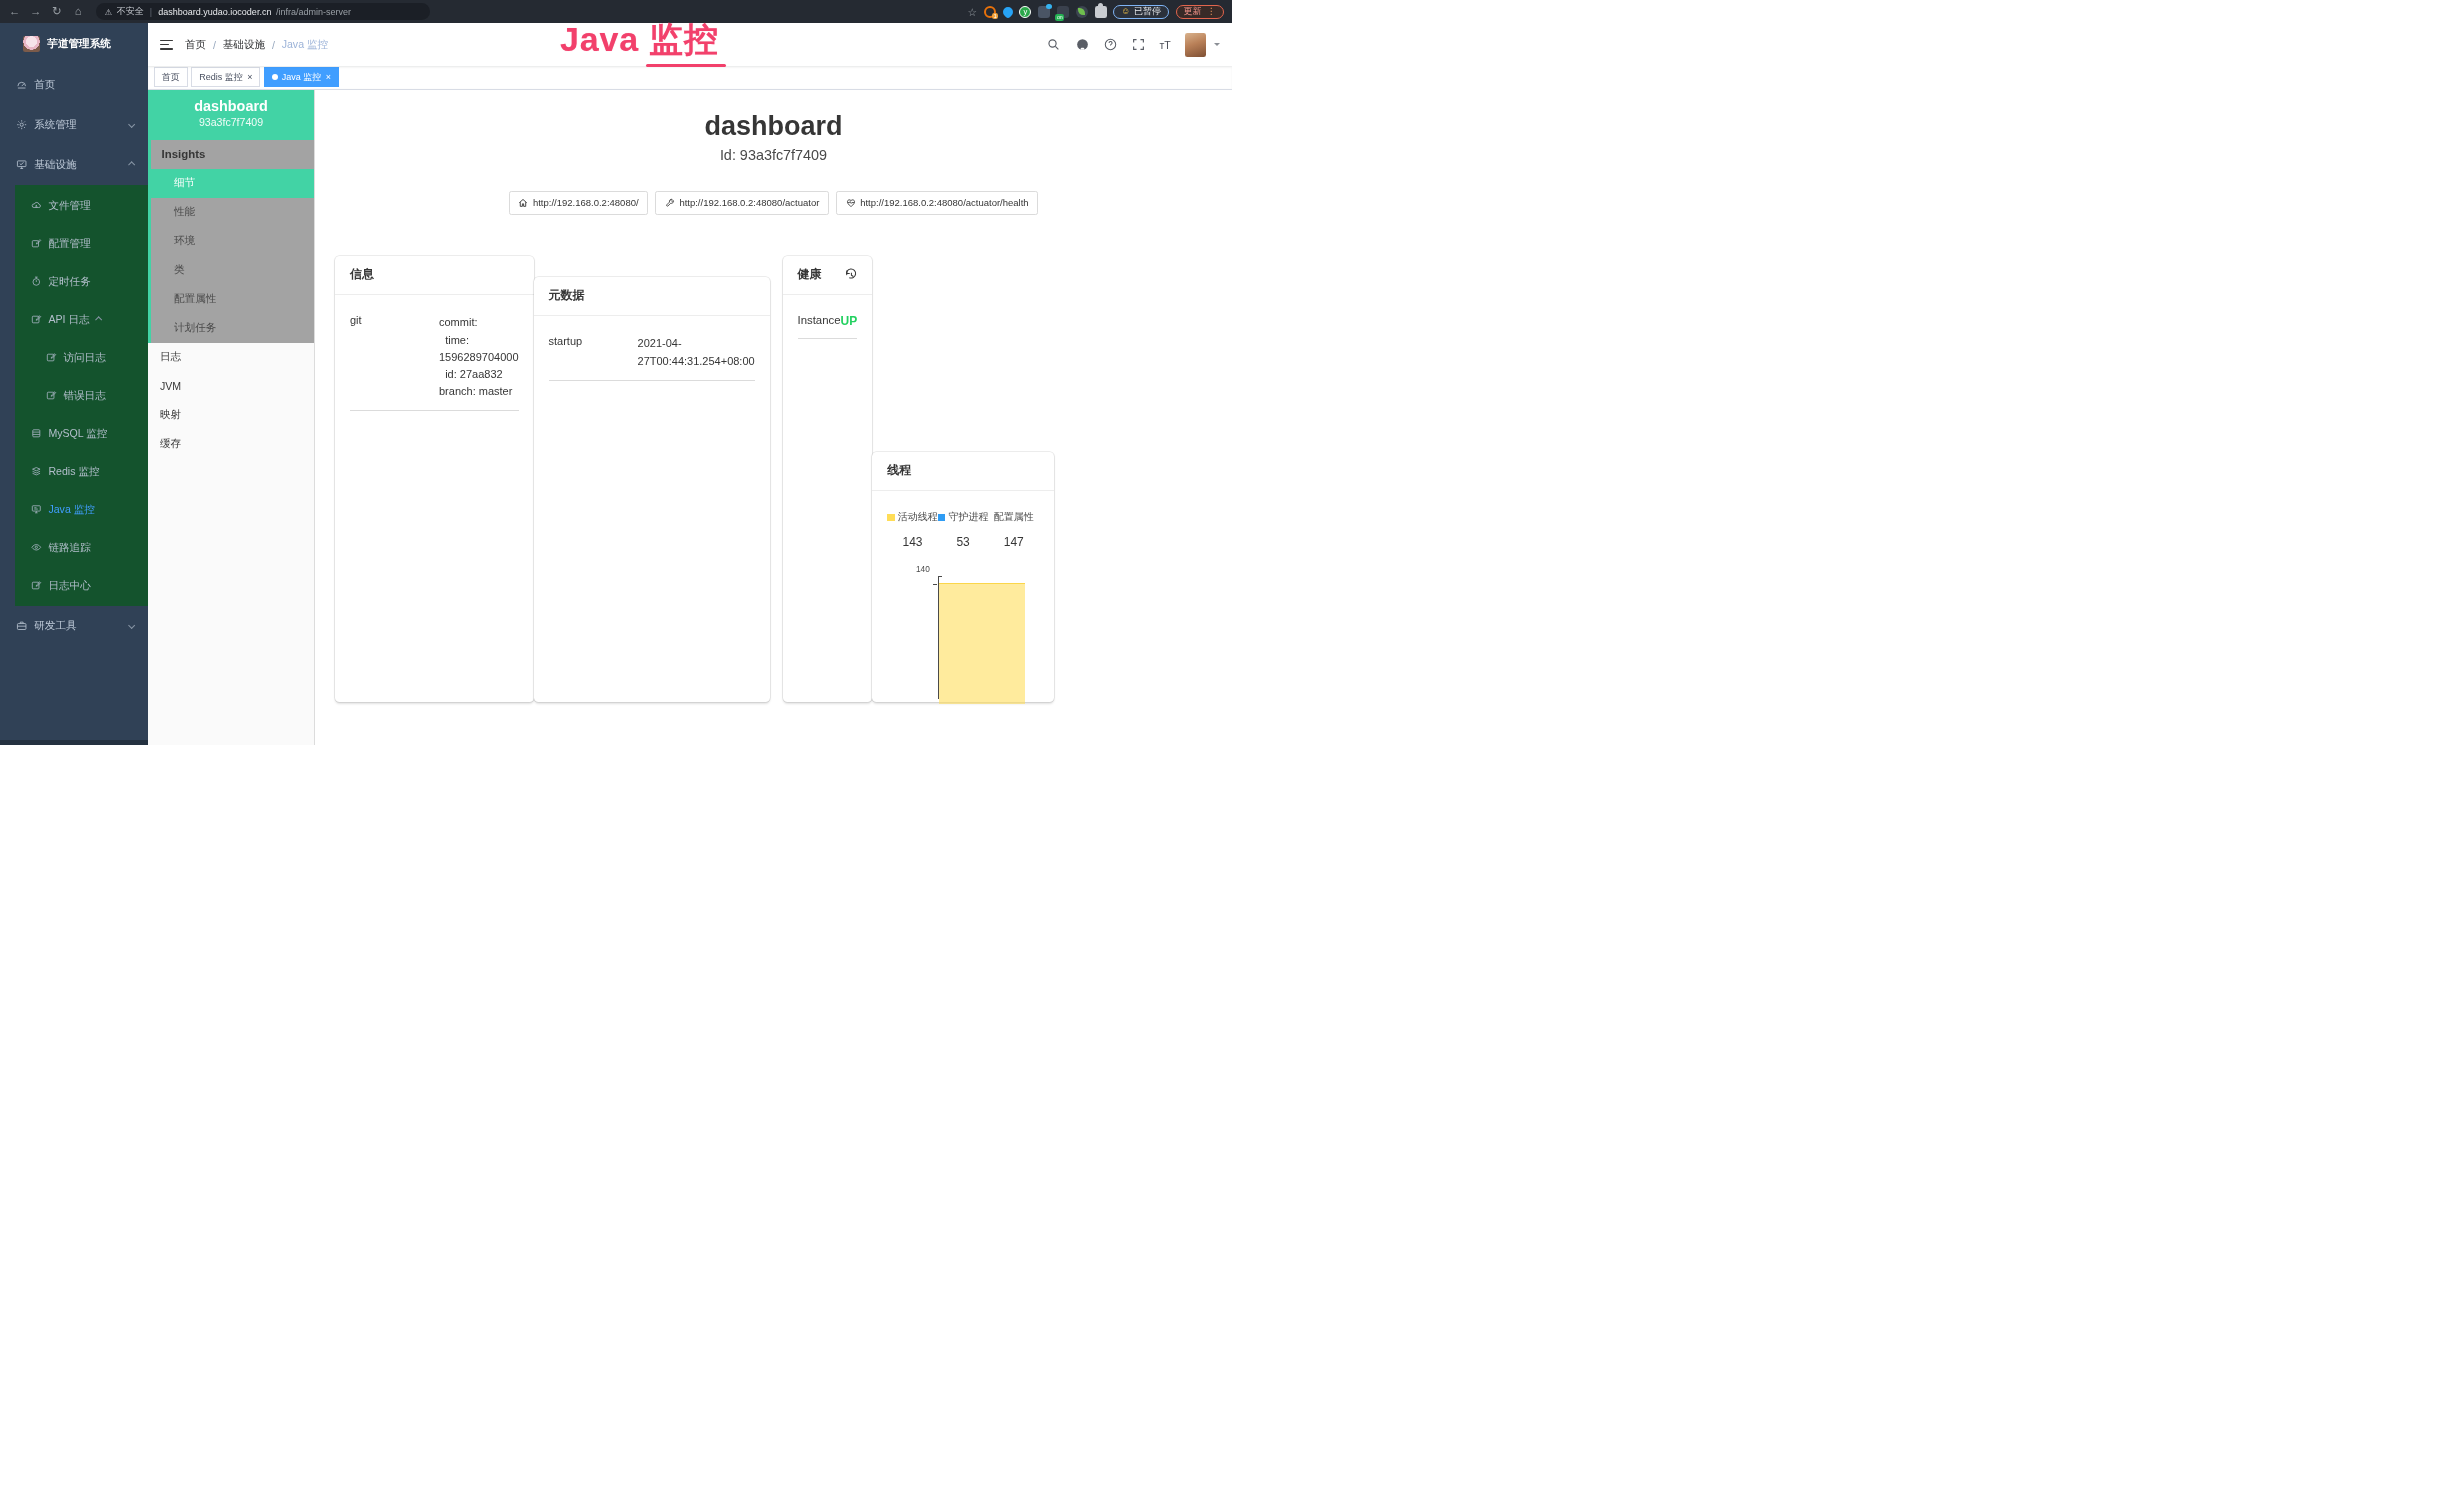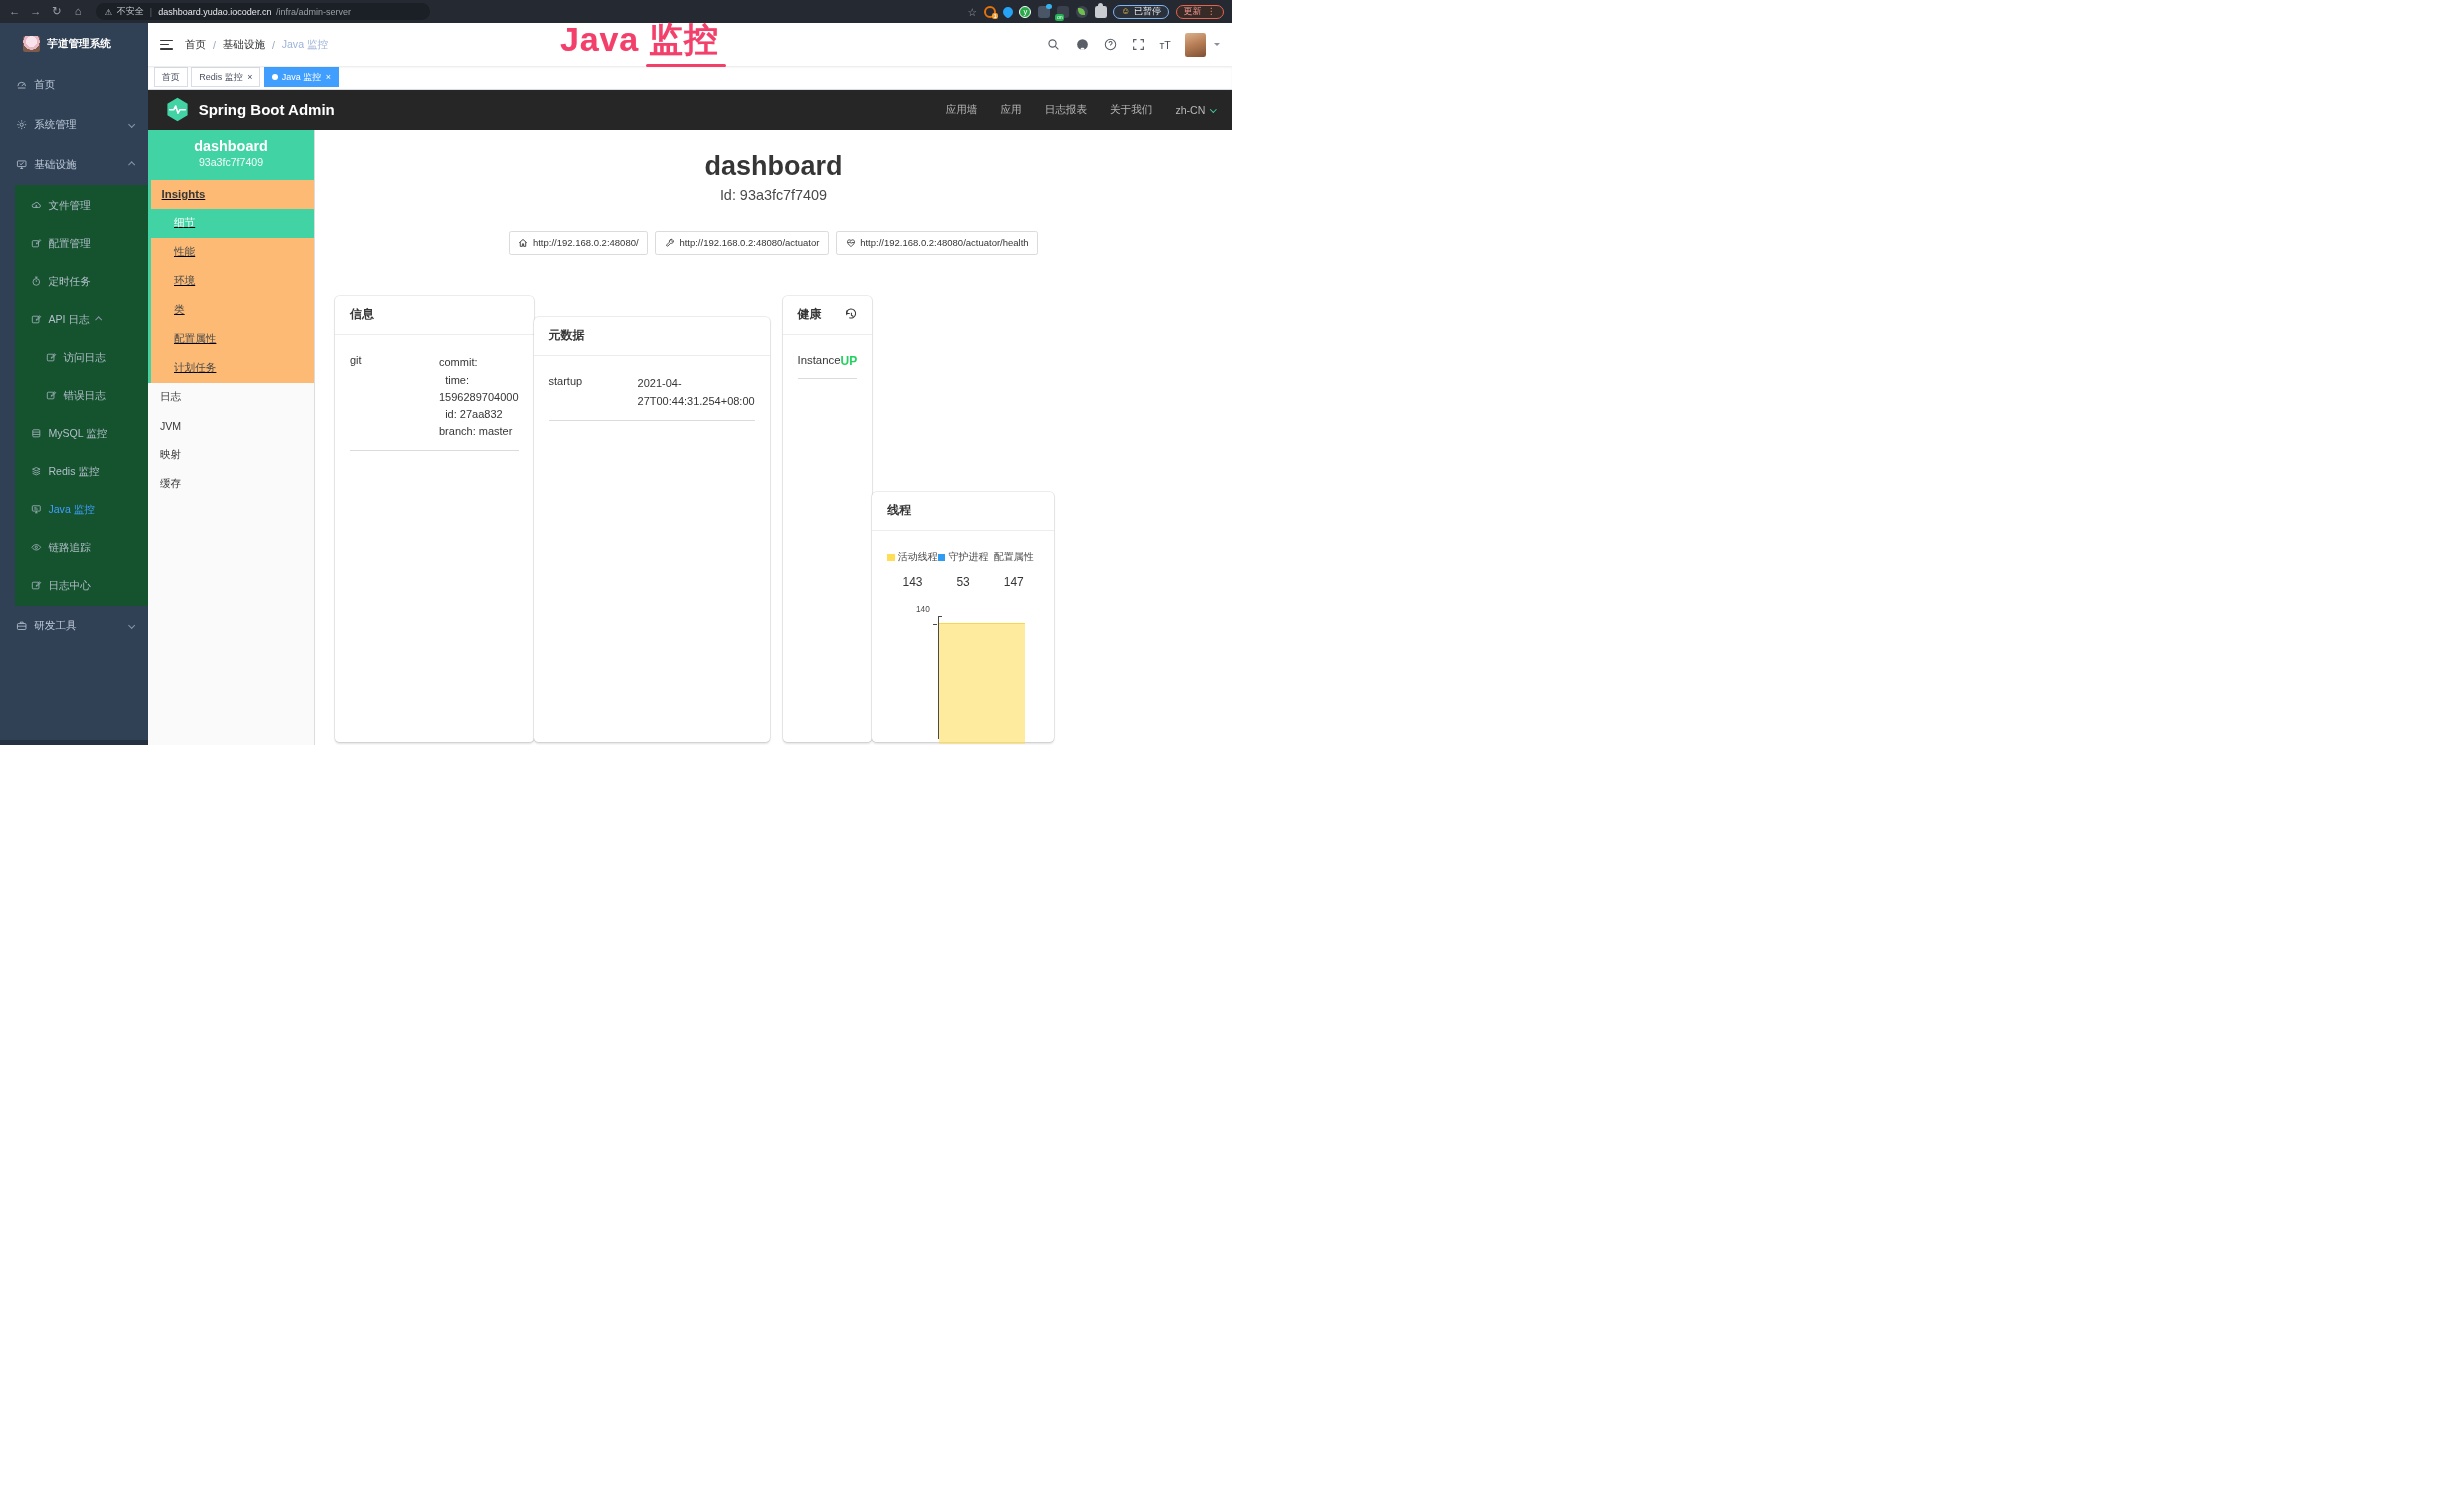--- a/index.html
+++ b/index.html
@@ -96,21 +96,21 @@
   .sba-nav .navi{cursor:pointer;}
   .lang{display:flex;align-items:center;gap:5.3px;color:#b8b8b8;cursor:pointer;}
   .lang .chev{border-color:#42d3a5;width:4.6px;height:4.6px;}
 
   
   .sba-body{flex:1;display:flex;min-height:0;}
   .sba-side{width:167px;flex:0 0 167px;background:#fafafa;border-right:0.8px solid #dcdcdc;font-size:10.6px;}
   .side-head{height:50px;background:#42d3a5;color:#fff;text-align:center;padding-top:7.6px;cursor:pointer;}
   .side-head .nm{font-size:14.4px;font-weight:bold;line-height:18px;}
   .side-head .id{font-size:10.6px;opacity:.92;line-height:15px;}
-  .insights{border-left:3px solid #42d3a5;background:#fdba74;text-decoration:underline;}
+  .insights{border-left:3px solid #42d3a5;background:#a3a3a3;}
   .sec-label{height:29px;display:flex;align-items:center;padding-left:10.6px;font-weight:bold;color:#363636;font-size:11.4px;}
   .ins-item{height:29px;display:flex;align-items:center;padding-left:23px;color:#4a4a4a;cursor:pointer;}
   .ins-item.active{background:#42d3a5;color:#fff;}
   .plain-item{height:29px;display:flex;align-items:center;padding-left:12px;color:#363636;cursor:pointer;}
 
   
   .sba-main{flex:1;background:#fff;overflow:hidden;padding-top:20px;min-width:0;}
   .mtitle{text-align:center;font-size:27px;font-weight:600;color:#363636;line-height:32px;}
   .msub{text-align:center;font-size:14.4px;color:#4a4a4a;margin-top:4.6px;line-height:18px;}
   .links{display:flex;justify-content:center;gap:7.6px;margin-top:27px;}
@@ -381,37 +381,20 @@
         <span class="x">×</span>
       </span>
       <span class="tag active">
         <span class="dot"></span>
         <span>Java 监控</span>
         <span class="x">×</span>
       </span>
     </div>
 
     <div class="sba" style="flex:1;display:flex;flex-direction:column;min-height:0;">
-      <div class="sba-header">
-        <svg class="sba-logo" viewBox="0 0 24 24">
-            <path fill="#42d3a5" d="M12 .8l9.7 5.6v11.2L12 23.2l-9.7-5.6V6.4z"></path>
-            <path d="M4.5 12.2h4l1.8-3.6 2.2 7 1.8-3.4h5.2" stroke="#fff" stroke-width="1.5" fill="none" stroke-linecap="round" stroke-linejoin="round"></path>
-          </svg>
-        <span class="sba-brand">Spring Boot Admin</span>
-        <div class="sba-nav">
-          <span class="navi">应用墙</span>
-          <span class="navi">应用</span>
-          <span class="navi">日志报表</span>
-          <span class="navi">关于我们</span>
-          <span class="lang">
-            <span>zh-CN</span>
-            <span class="chev down"></span>
-          </span>
-        </div>
-      </div>
 
       <div class="sba-body">
 
         <aside class="sba-side">
           <div class="side-head">
             <div class="nm">dashboard</div>
             <div class="id">93a3fc7f7409</div>
           </div>
           <div class="insights">
             <div class="sec-label">Insights</div>

